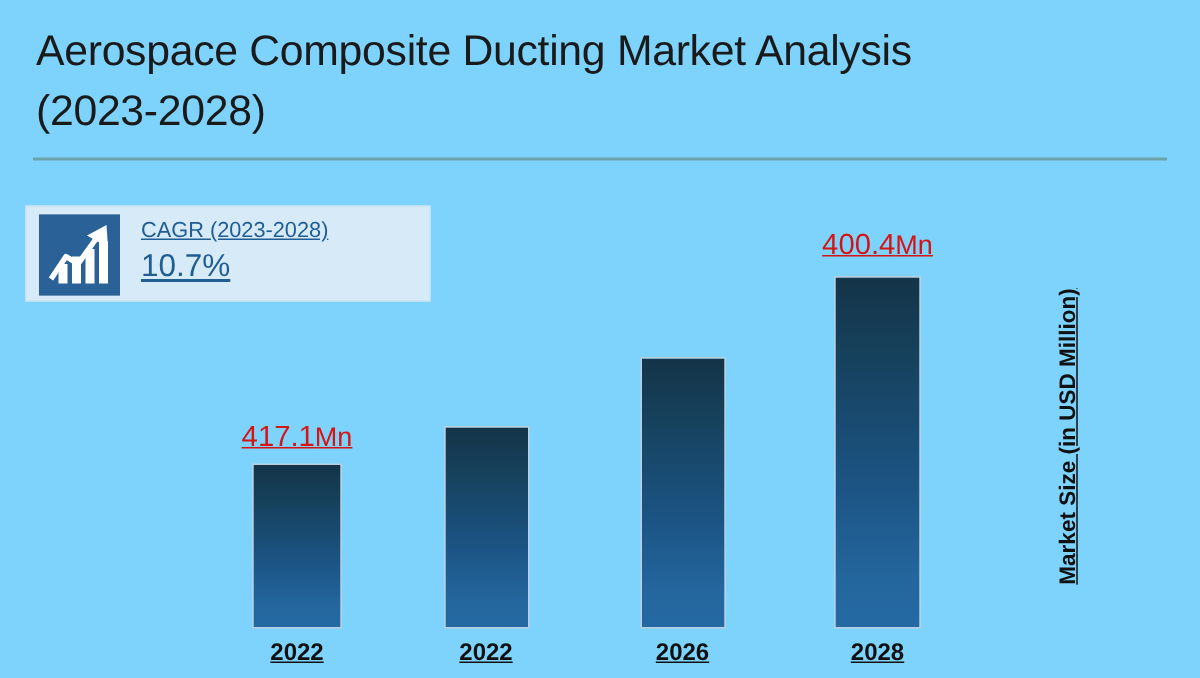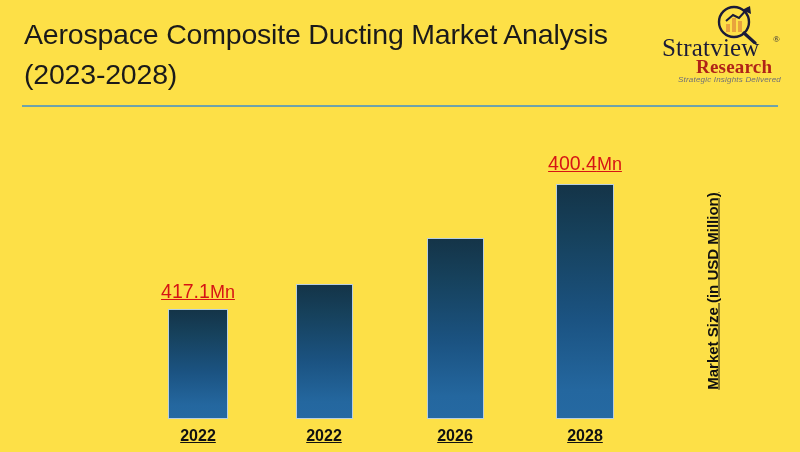--- a/index.html
+++ b/index.html
@@ -7,21 +7,21 @@
     padding: 0;
     background: #ffffff;
   }
   body {
     font-family: "Liberation Sans", sans-serif;
   }
   #infographic {
     position: relative;
     width: 800px;
     height: 452px;
-    background: #fde047;
+    background: #7dd3fc;
     overflow: hidden;
   }
 
   
   .header-title {
     position: absolute;
     left: 24px;
     top: 14px;
     width: 640px;
     font-size: 28.5px;
@@ -192,36 +192,36 @@
   }
 </style>
 </head>
 <body>
 
 <div id="infographic">
 
   <div class="header-title">Aerospace Composite Ducting Market Analysis (2023-2028)</div>
   <div class="header-divider"></div>
 
-  <div class="logo">
-    <svg class="logo-mark" viewBox="0 0 46 40">
-      <circle cx="20" cy="18" r="15" fill="none" stroke="#1b1b38" stroke-width="2.4"></circle>
-      <line x1="30" y1="29" x2="41" y2="39" stroke="#1b1b38" stroke-width="3.2" stroke-linecap="round"></line>
-      <rect x="12" y="20" width="4" height="8" fill="#e8a33d"></rect>
-      <rect x="18" y="14" width="4" height="14" fill="#e8a33d"></rect>
-      <rect x="24" y="17" width="4" height="11" fill="#e8a33d"></rect>
-      <polyline points="12,17 19,11 25,14 34,4" fill="none" stroke="#1b1b38" stroke-width="2"></polyline>
-      <polygon points="36,2 37,10 28,6" fill="#1b1b38"></polygon>
+
+  <div class="cagr-box">
+    <svg class="cagr-icon" viewBox="0 0 54 54">
+      <rect x="0" y="0" width="54" height="54" fill="#2a6196"></rect>
+      <rect x="13" y="33" width="6" height="13" fill="#ffffff"></rect>
+      <rect x="22" y="28" width="6" height="18" fill="#ffffff"></rect>
+      <rect x="31" y="23" width="6" height="23" fill="#ffffff"></rect>
+      <rect x="40" y="18" width="6" height="28" fill="#ffffff"></rect>
+      <polyline points="8,43 18,28 26,33 41,12" fill="none" stroke="#ffffff" stroke-width="3.6" stroke-linejoin="round"></polyline>
+      <polygon points="45,7 46,22 32,14" fill="#ffffff"></polygon>
     </svg>
-    <div class="logo-word-1">Stratview</div>
-    <div class="logo-reg">®</div>
-    <div class="logo-word-2">Research</div>
-    <div class="logo-tagline">Strategic Insights Delivered</div>
+    <div class="cagr-text">
+      <span class="cagr-label">CAGR (2023-2028)</span>
+      <span class="cagr-value">10.7%</span>
+    </div>
   </div>
-
 
   <div class="chart-area">
 
     <div class="bar" style="left:168px; top:309px; width:60px; height:110px;"></div>
     <div class="bar-value" style="left:138px; top:280px; width:120px;">
       <span>417.1</span><span class="suffix-small">Mn</span>
     </div>
     <div class="bar-category" style="left:148px; top:427px; width:100px;">2022</div>
 
     <div class="bar" style="left:296px; top:284px; width:57px; height:135px;"></div>

